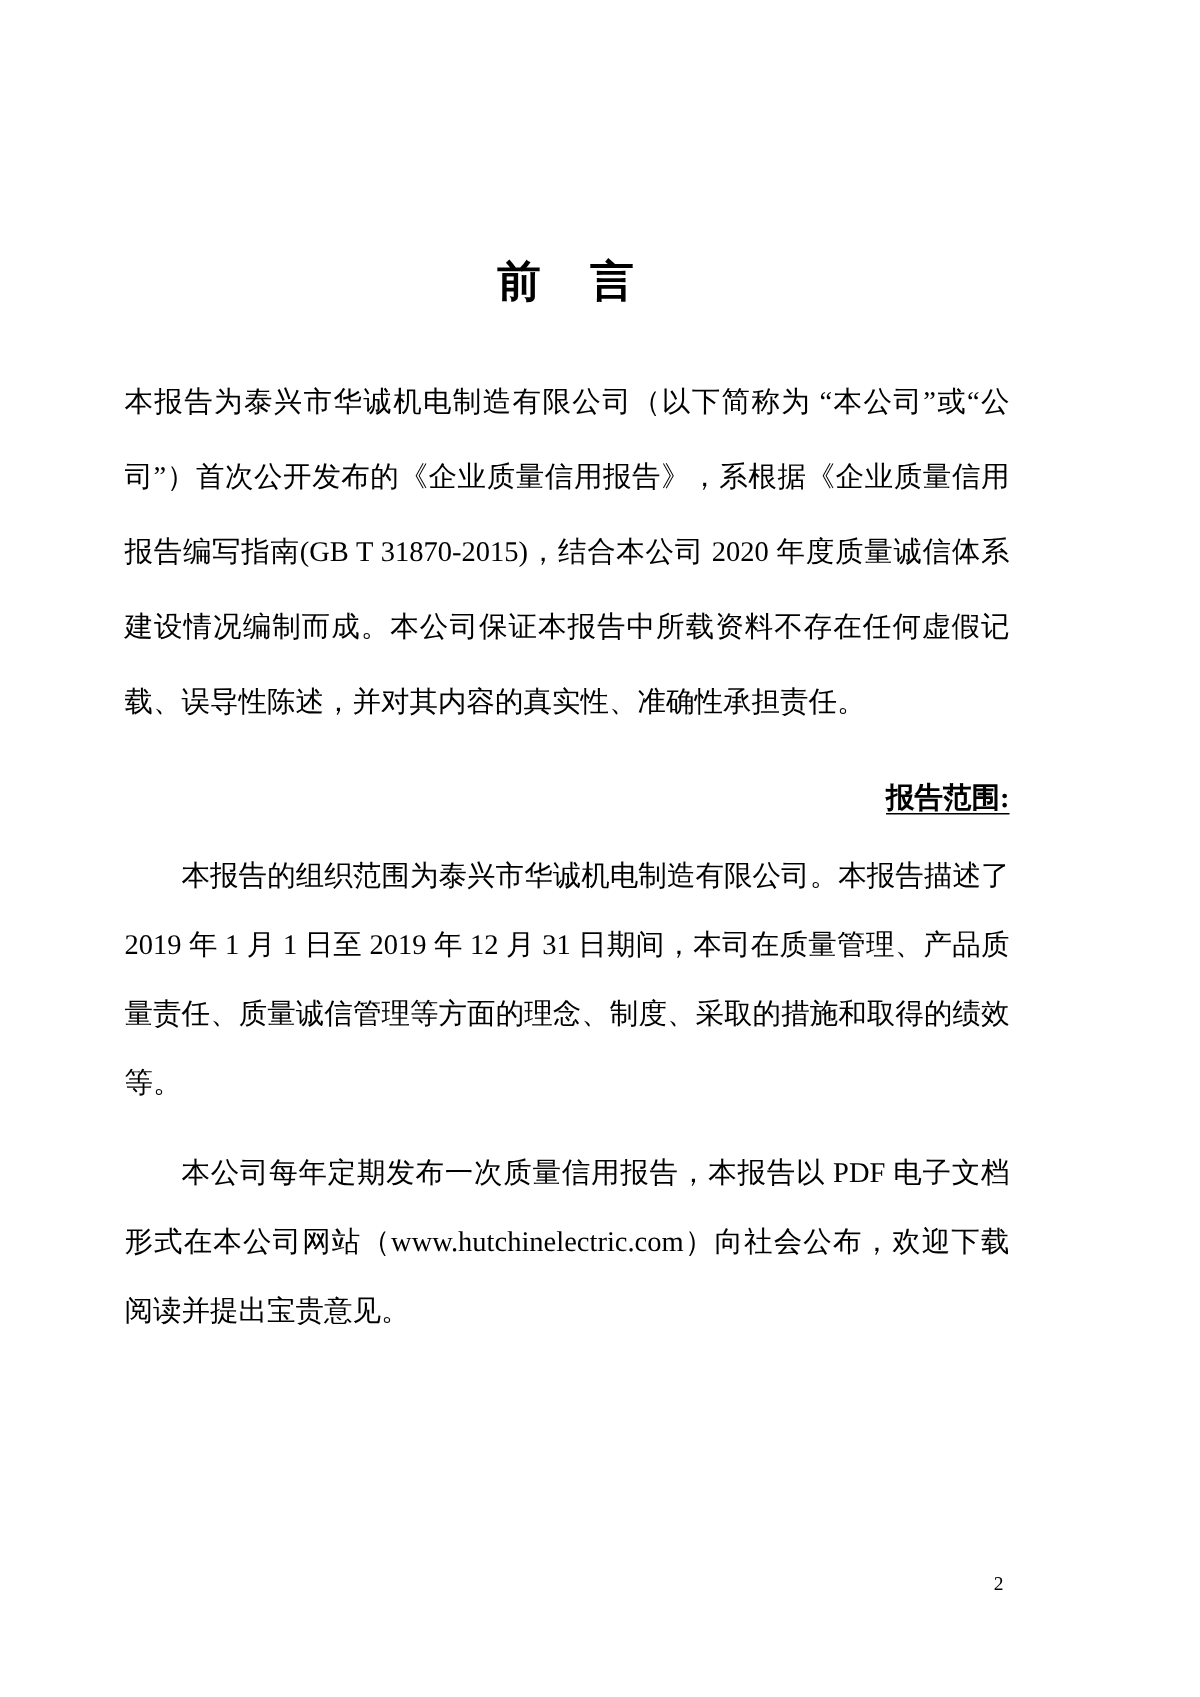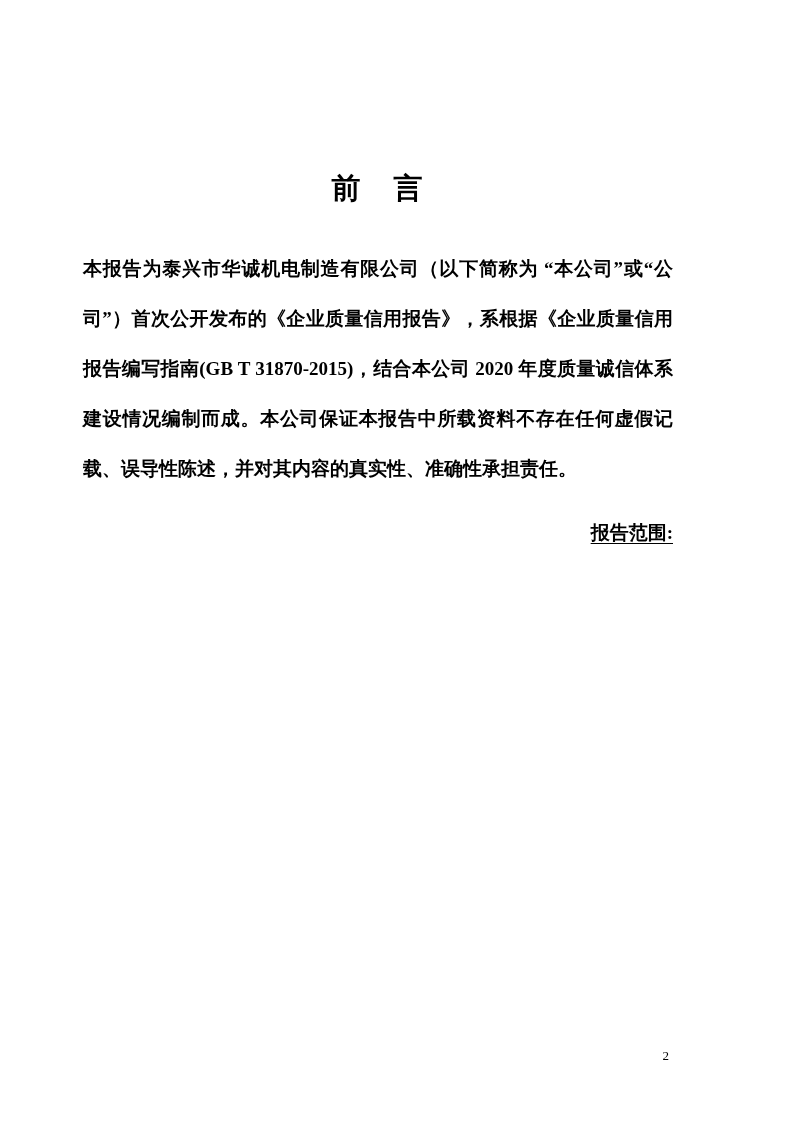--- a/index.html
+++ b/index.html
@@ -20,21 +20,21 @@
     text-align:center;
     font-size:29px;
     font-weight:bold;
     line-height:40px;
     letter-spacing:2px;
     font-family:"Liberation Serif","DejaVu Serif",serif;
   }
   .preface-para {
     margin-top:36px;
     font-size:19px;
-    font-weight:bold;
+    font-weight:normal;
     line-height:50px;
     text-align:justify;
   }
   .section-heading {
     margin-top:24px;
     font-size:19px;
     font-weight:bold;
     line-height:30px;
     text-decoration:underline;
     text-underline-offset:4px;
@@ -62,19 +62,21 @@
 
 <div class="page">
   <div class="content">
 
     <h1 class="doc-title">前　言</h1>
 
     <p class="preface-para">本报告为泰兴市华诚机电制造有限公司（以下简称为 “本公司”或“公司”）首次公开发布的《企业质量信用报告》，系根据《企业质量信用报告编写指南(GB T 31870-2015)，结合本公司 2020 年度质量诚信体系建设情况编制而成。本公司保证本报告中所载资料不存在任何虚假记载、误导性陈述，并对其内容的真实性、准确性承担责任。</p>
 
     <h2 class="section-heading">报告范围:</h2>
 
+    <p class="section-body">本报告的组织范围为泰兴市华诚机电制造有限公司。本报告描述了 2019 年 1 月 1 日至 2019 年 12 月 31 日期间，本司在质量管理、产品质量责任、质量诚信管理等方面的理念、制度、采取的措施和取得的绩效等。</p>
 
 
+    <p class="section-body">本公司每年定期发布一次质量信用报告，本报告以 PDF 电子文档形式在本公司网站（www.hutchinelectric.com）向社会公布，欢迎下载阅读并提出宝贵意见。</p>
 
   </div>
 
   <div class="page-number">2</div>
 </div>
 
 </body></html>

